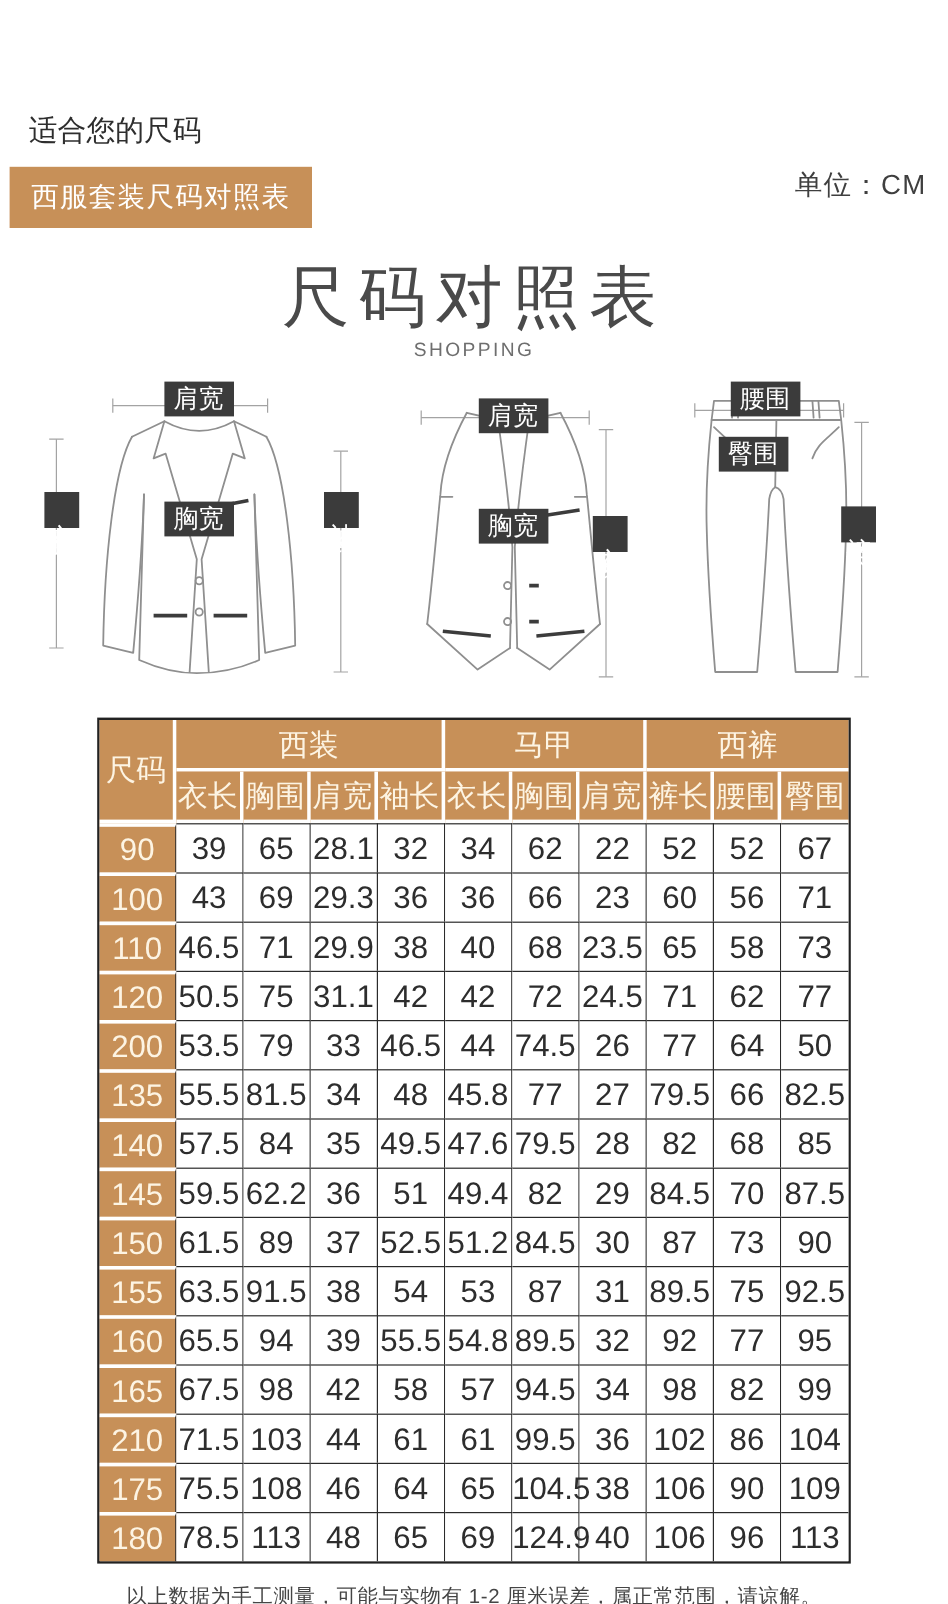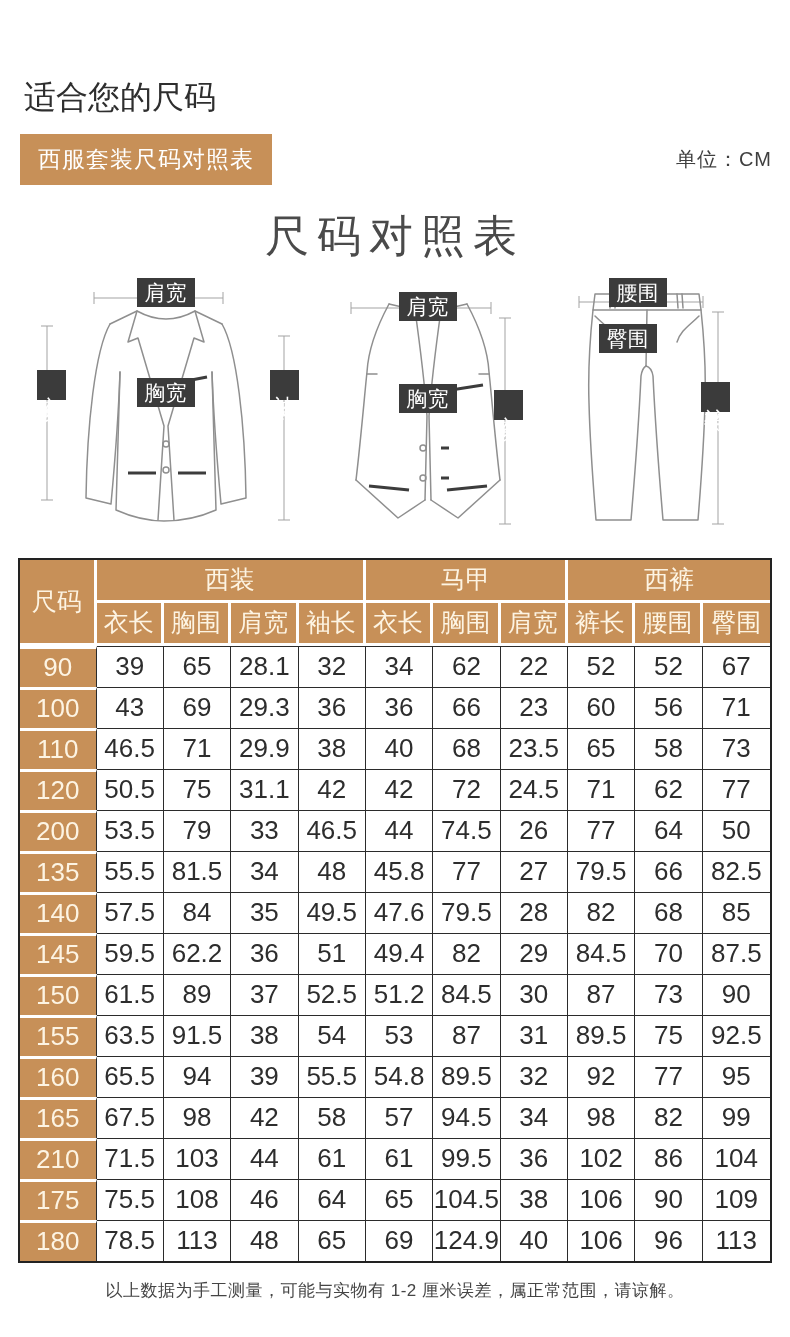--- a/index.html
+++ b/index.html
@@ -11,44 +11,44 @@
   html,body{margin:0;padding:0;background:#ffffff;}
   body{
     width:790px;height:1337px;overflow:hidden;
     font-family:"Liberation Sans","DejaVu Sans",sans-serif;
     color:#2d2d2d;
   }
   .page{padding-top:70px;}
 
   
   .brand{margin:0 24px;font-size:36px;font-weight:700;letter-spacing:1px;color:#262626;line-height:1.1;}
-  .tagline{margin:6px 24px 0;font-size:32px;color:#2e2e2e;}
-  .badge-row{display:flex;justify-content:space-between;align-items:center;margin:14px 18px 0 20px;}
+  .tagline{margin:23px 24px 0;font-size:24px;color:#2e2e2e;}
+  .badge-row{display:flex;justify-content:space-between;align-items:flex-start;margin:14px 18px 0 8px;}
   .badge{background:var(--accent);color:#fff;font-size:23px;padding:10px 18px;letter-spacing:1px;}
-  .unit{font-size:20px;color:#3f3f3f;letter-spacing:1px;}
+  .unit{font-size:23px;color:#3f3f3f;letter-spacing:1px;}
 
   
   .title-block{text-align:center;margin-top:26px;}
-  .title-main{font-size:44px;color:#4a4a4a;letter-spacing:8px;font-weight:400;line-height:1.15;}
+  .title-main{font-size:56px;color:#4a4a4a;letter-spacing:8px;font-weight:400;line-height:1.15;}
   .title-sub{font-size:16px;color:#6e6e6e;letter-spacing:2px;margin-top:4px;}
 
   
   .diagrams{display:flex;justify-content:center;align-items:flex-start;gap:12px;margin-top:16px;height:266px;}
   .fig{position:relative;flex:0 0 auto;}
   .fig svg{display:block;}
   .dlabel{
     position:absolute;background:var(--label-bg);color:#ffffff;
     font-size:21px;line-height:1;padding:4px 8px;white-space:nowrap;z-index:2;
   }
   .dlabel.v{writing-mode:vertical-rl;letter-spacing:6px;padding:9px 4px;}
   .cx{left:50%;transform:translateX(-50%);}
 
   
   table.size-table{
-    width:754px;margin:14px auto 0;border-collapse:separate;border-spacing:0;
+    width:628px;margin:14px auto 0;border-collapse:separate;border-spacing:0;
     border:2px solid var(--table-border);table-layout:fixed;background:#fff;
     text-align:center;
   }
   .size-table col.c-size{width:10.2%;}
   .size-table thead th{
     background:var(--accent);color:var(--header-text);font-weight:400;
     border-right:3px solid #fff;border-bottom:3px solid #fff;
     font-size:25px;height:40px;padding:0;
   }
   .size-table thead th:last-child{border-right:0;}
@@ -71,20 +71,21 @@
 <div class="page">
 
   <div class="tagline">适合您的尺码</div>
   <div class="badge-row">
     <div class="badge">西服套装尺码对照表</div>
     <div class="unit">单位：CM</div>
   </div>
 
   <div class="title-block">
     <div class="title-main">尺码对照表</div>
+    <div class="title-sub">SHOPPING</div>
   </div>
 
   <div class="diagrams">
 
     <div class="fig" style="width:270px;height:260px;">
       <svg width="270" height="260" viewBox="0 0 270 260">
         <g stroke="#a3a3a3" stroke-width="1" fill="none">
           <line x1="63" y1="20" x2="192" y2="20"></line>
             <line x1="63" y1="14" x2="63" y2="26"></line>
             <line x1="192" y1="14" x2="192" y2="26"></line>

